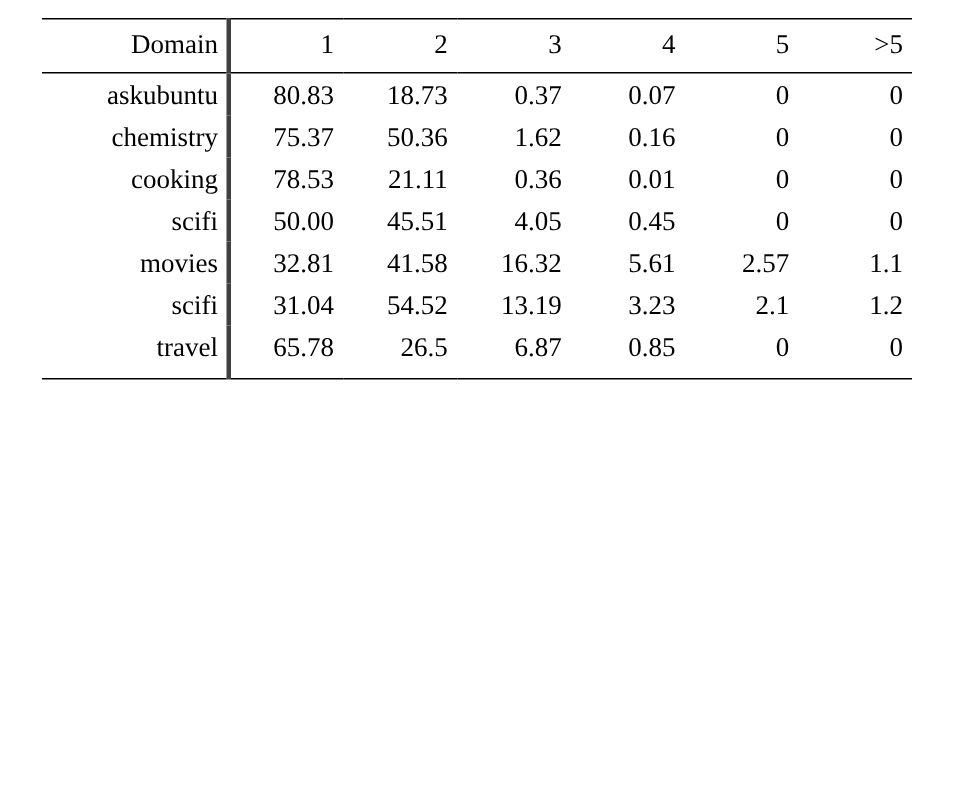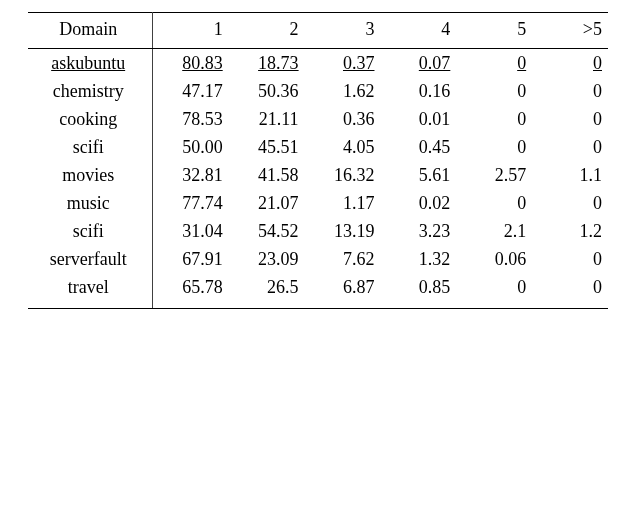--- a/index.html
+++ b/index.html
@@ -20,37 +20,36 @@
       border-collapse: collapse;
       width: 100%;
     }
     thead tr th {
       border-top: 1.5px solid #000;
       border-bottom: 1px solid #000;
       padding: 6px 6px 8px 6px;
       font-weight: normal;
     }
     tbody tr:first-child td {
-      text-decoration: underline;
     }
     tbody tr:last-child td {
       border-bottom: 1.5px solid #000;
       padding-bottom: 10px;
     }
     td, th {
       text-align: right;
       vertical-align: bottom;
     }
     td {
       padding: 3.5px 6px;
     }
     th.first-col, td.first-col {
-      text-align: center;
+      text-align: right;
       width: 125px;
-      border-right: 1px solid #404040;
+      border-right: 3px solid #404040;
       padding-left: 2px;
     }
     th.col-num, td.col-num {
       width: 76px;
     }
   </style>
 </head>
 <body>
 
 <table>
@@ -70,21 +69,21 @@
         <td class="first-col">askubuntu</td>
         <td class="col-num">80.83</td>
         <td class="col-num">18.73</td>
         <td class="col-num">0.37</td>
         <td class="col-num">0.07</td>
         <td class="col-num">0</td>
         <td class="col-num">0</td>
       </tr>
       <tr>
         <td class="first-col">chemistry</td>
-        <td class="col-num">47.17</td>
+        <td class="col-num">75.37</td>
         <td class="col-num">50.36</td>
         <td class="col-num">1.62</td>
         <td class="col-num">0.16</td>
         <td class="col-num">0</td>
         <td class="col-num">0</td>
       </tr>
       <tr>
         <td class="first-col">cooking</td>
         <td class="col-num">78.53</td>
         <td class="col-num">21.11</td>
@@ -105,45 +104,27 @@
       <tr>
         <td class="first-col">movies</td>
         <td class="col-num">32.81</td>
         <td class="col-num">41.58</td>
         <td class="col-num">16.32</td>
         <td class="col-num">5.61</td>
         <td class="col-num">2.57</td>
         <td class="col-num">1.1</td>
       </tr>
       <tr>
-        <td class="first-col">music</td>
-        <td class="col-num">77.74</td>
-        <td class="col-num">21.07</td>
-        <td class="col-num">1.17</td>
-        <td class="col-num">0.02</td>
-        <td class="col-num">0</td>
-        <td class="col-num">0</td>
-      </tr>
-      <tr>
         <td class="first-col">scifi</td>
         <td class="col-num">31.04</td>
         <td class="col-num">54.52</td>
         <td class="col-num">13.19</td>
         <td class="col-num">3.23</td>
         <td class="col-num">2.1</td>
         <td class="col-num">1.2</td>
-      </tr>
-      <tr>
-        <td class="first-col">serverfault</td>
-        <td class="col-num">67.91</td>
-        <td class="col-num">23.09</td>
-        <td class="col-num">7.62</td>
-        <td class="col-num">1.32</td>
-        <td class="col-num">0.06</td>
-        <td class="col-num">0</td>
       </tr>
       <tr>
         <td class="first-col">travel</td>
         <td class="col-num">65.78</td>
         <td class="col-num">26.5</td>
         <td class="col-num">6.87</td>
         <td class="col-num">0.85</td>
         <td class="col-num">0</td>
         <td class="col-num">0</td>
       </tr>

